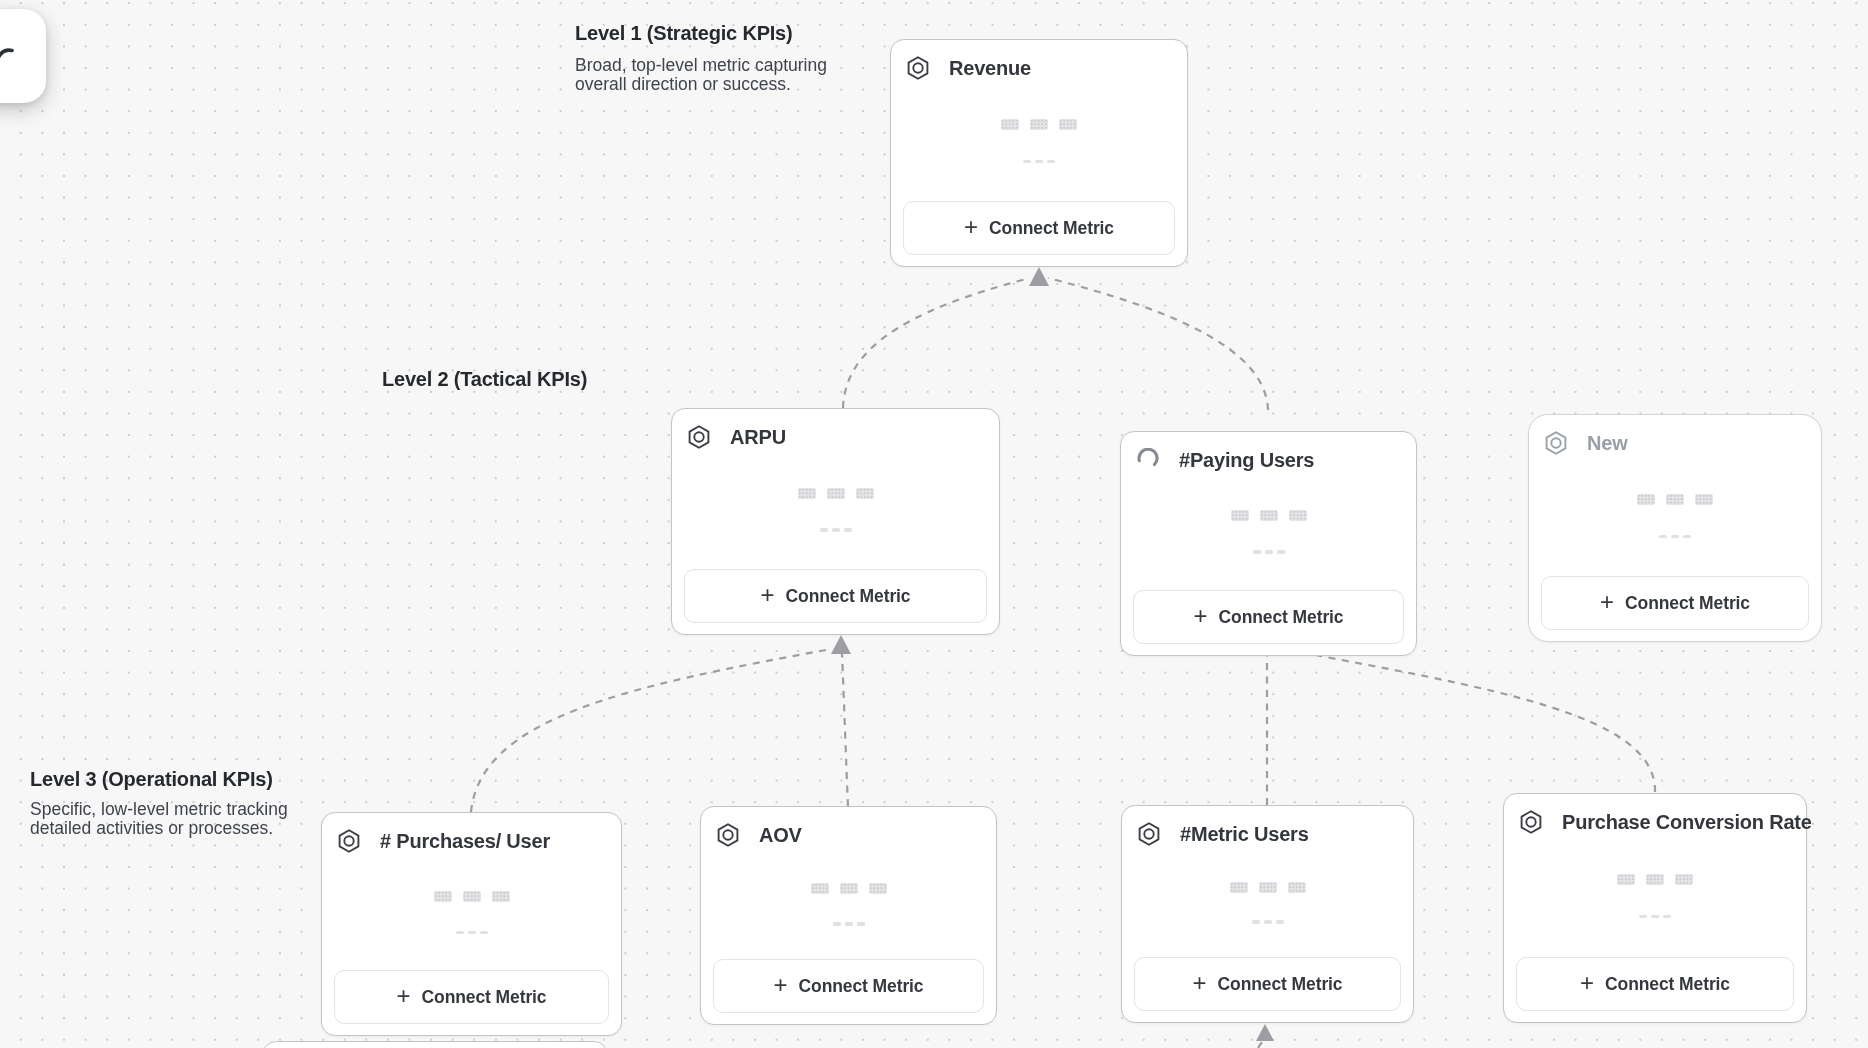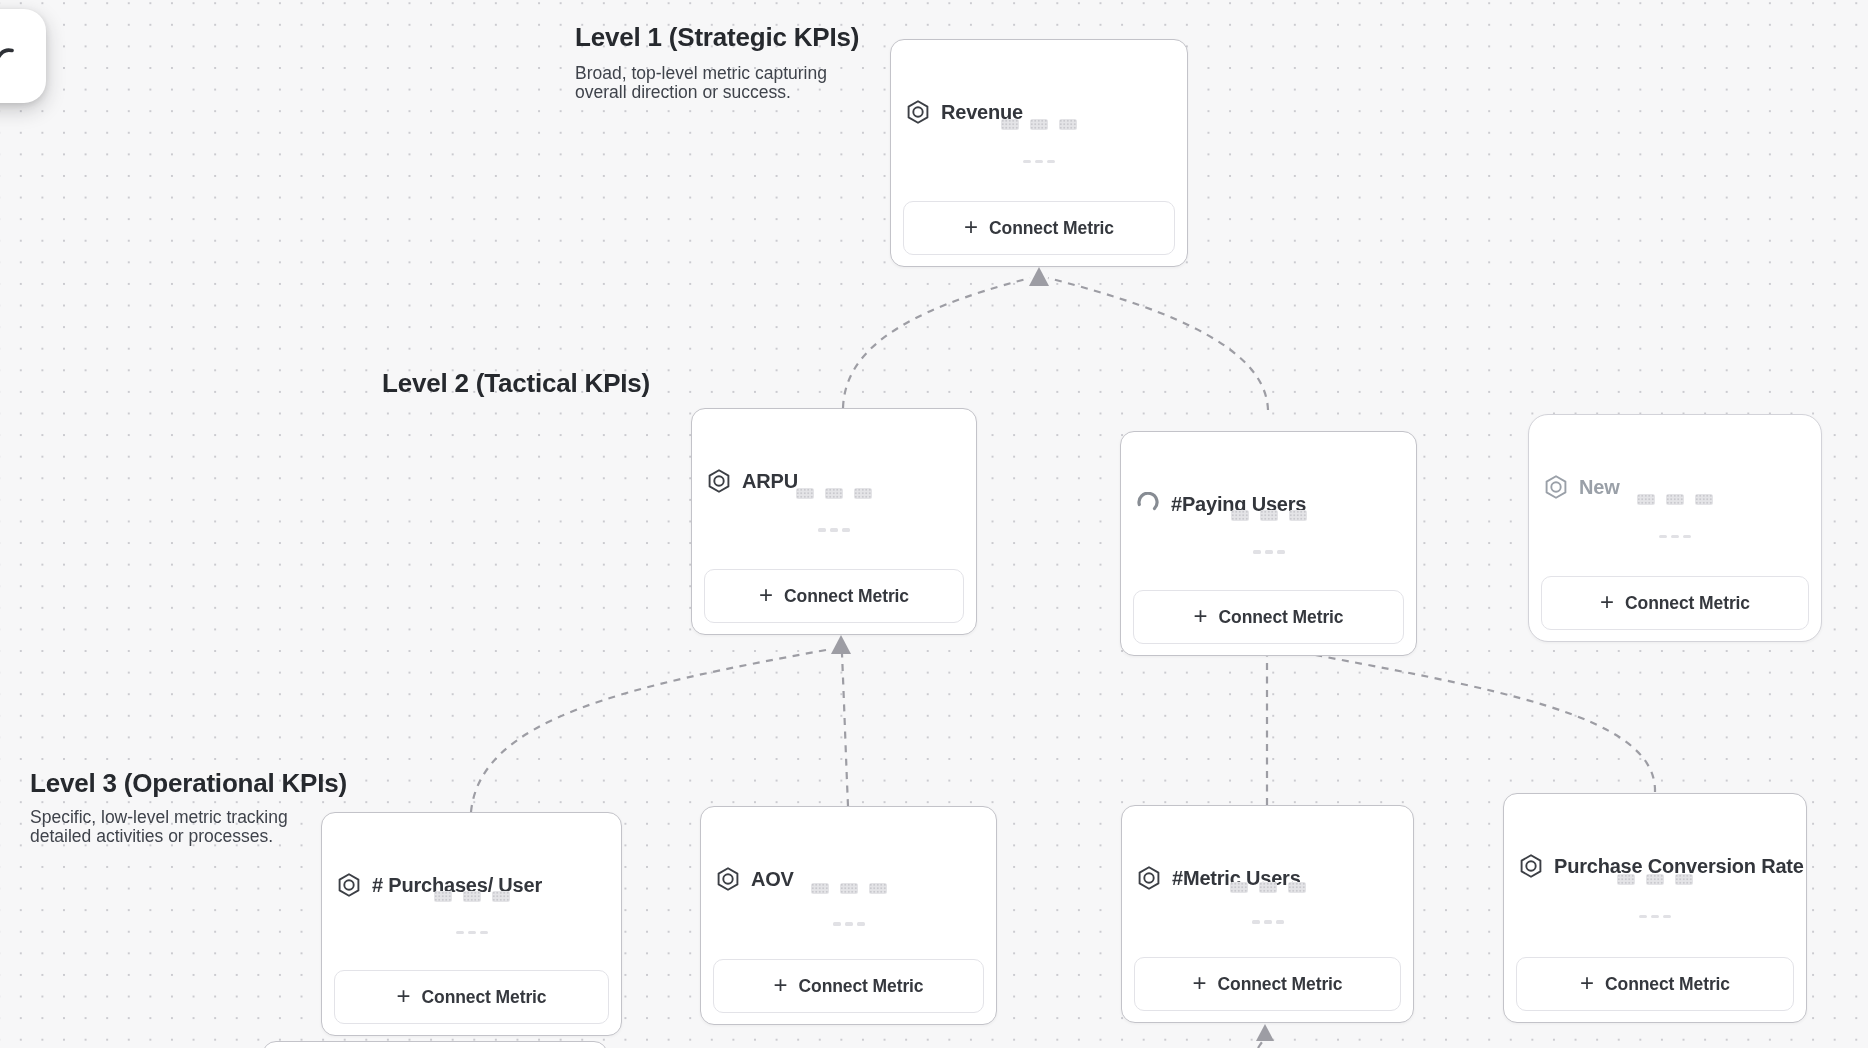--- a/index.html
+++ b/index.html
@@ -11,29 +11,29 @@
     background-image:radial-gradient(#cbcbd0 1.2px, rgba(0,0,0,0) 1.5px);
     background-size:21.6px 21.6px;
     background-position:10px 14px;
     color:#2c2f35;
   }
   svg.connector-layer { position:absolute; left:0; top:0; width:1868px; height:1048px; z-index:1; }
   .edge { fill:none; stroke:#9d9da4; stroke-width:2.2; stroke-dasharray:7 6.5; }
   .arrowhead { fill:#9d9da4; stroke:none; }
 
   .level-label { position:absolute; z-index:2; }
-  .level-label h2 { font-size:26px; font-weight:700; letter-spacing:-0.2px; color:#26292e; white-space:nowrap; }
+  .level-label h2 { font-size:20px; font-weight:700; letter-spacing:-0.2px; color:#26292e; white-space:nowrap; }
   .level-label p { margin-top:11px; font-size:17.5px; line-height:19px; color:#3f434b; }
 
   .metric-card {
     position:absolute; z-index:3;
     background:#ffffff; border:1.5px solid #c3c3c9; border-radius:14px;
     box-shadow:0 1px 3px rgba(40,40,45,0.05);
   }
-  .card-header { position:absolute; left:14px; top:15px; right:12px; display:flex; align-items:center; gap:10px;margin-top:44px; }
+  .card-header { position:absolute; left:14px; top:15px; right:12px; display:flex; align-items:center; gap:18px; }
   .card-title { font-size:20px; font-weight:700; letter-spacing:-0.2px; color:#33363c; white-space:nowrap; }
   .metric-card.draft { border-color:#d3d3d9;border-radius:20px; }
   .metric-card.draft .card-title { color:#9aa0a8; }
 
   .skel-row { position:absolute; left:0; right:0; display:flex; justify-content:center; }
   .skel-row.r1 { top:35%; gap:11px; }
   .skel-row.r2 { top:53%; gap:4px; }
   .sk-bar { width:18px; height:11px; border-radius:2.5px;
     background-color:#e4e4e7;
     background-image:radial-gradient(#c9c9ce 0.8px, rgba(0,0,0,0) 1px);
@@ -113,21 +113,21 @@
       <span class="sk-dash"></span>
       <span class="sk-dash"></span>
       <span class="sk-dash"></span>
     </div>
   <div class="connect-btn">
     <span class="plus">+</span>
     <span class="btn-label">Connect Metric</span>
   </div>
 </div>
 
-<div class="metric-card" style="left:691px; top:408px; width:286px; height:227px;">
+<div class="metric-card" style="left:671px; top:408px; width:329px; height:227px;">
   <div class="card-header">
     <span class="icon-box">
       <svg width="26" height="26" viewBox="0 0 26 26">
           <path d="M13 2.2 L22.4 7.6 V18.4 L13 23.8 L3.6 18.4 V7.6 Z" fill="none" stroke="#3c3f45" stroke-width="1.9" stroke-linejoin="round"></path>
           <circle cx="13" cy="13" r="4.7" fill="none" stroke="#3c3f45" stroke-width="1.9"></circle>
         </svg>
     </span>
     <span class="card-title">ARPU</span>
   </div>
   <div class="skel-row r1">

